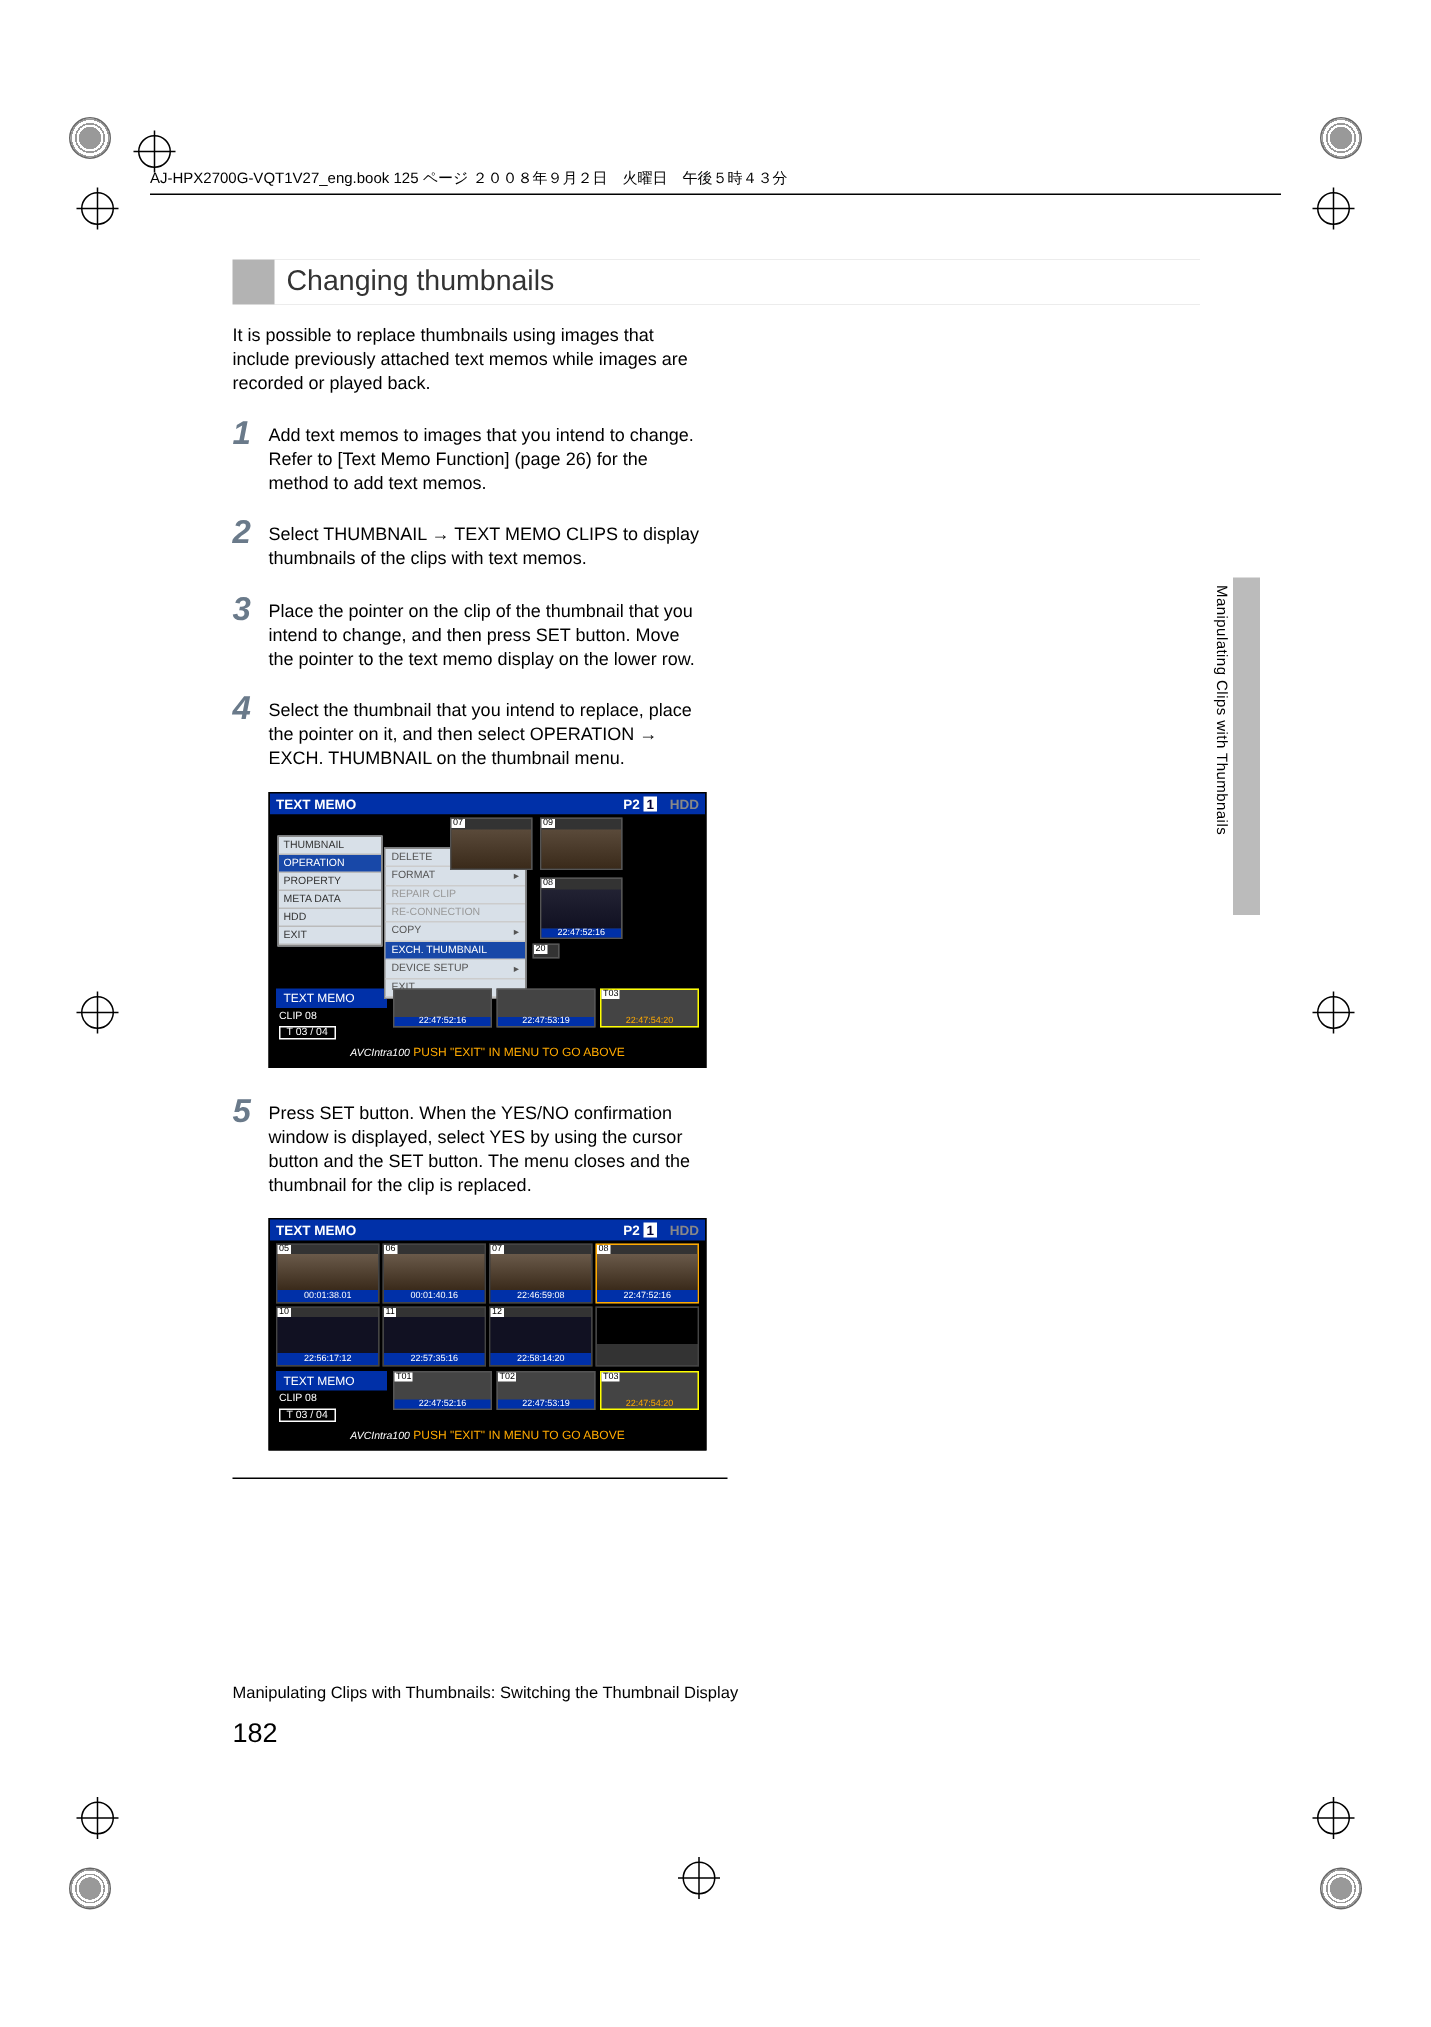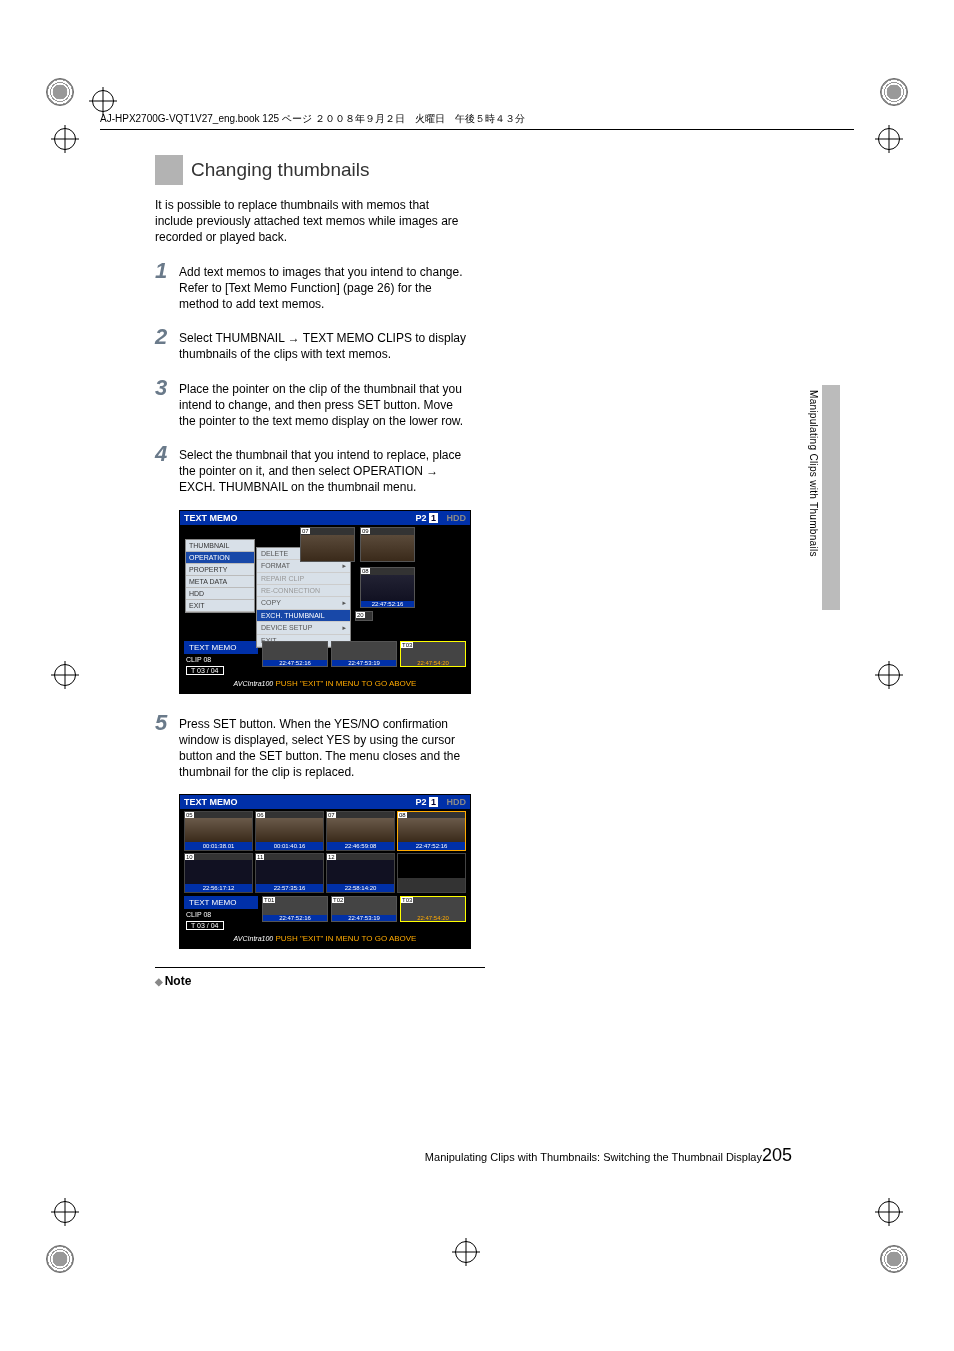--- a/index.html
+++ b/index.html
@@ -33,21 +33,21 @@
   .reg-mark::before { left: 50%; top: -4px; bottom: -4px; width: 1px; transform: translateX(-50%); }
   .reg-mark::after { top: 50%; left: -4px; right: -4px; height: 1px; transform: translateY(-50%); }
   .top-header-line {
     position: absolute;
     top: 112px; left: 100px; right: 100px;
     font-size: 10px; color: #000;
   }
   .top-header-line .line { border-top: 1px solid #000; margin-top: 3px; }
   .page {
     position: absolute;
-    top: 155px;
+    top: 173px;
     left: 155px;
     width: 645px;
   }
   .section-title-bar {
     background: #b3b3b3;
     padding: 0;
     display: flex;
     align-items: stretch;
     height: 30px;
   }
@@ -160,23 +160,24 @@
     font-size: 10px;
     color: #000;
     letter-spacing: 0.3px;
   }
   .footer {
     position: absolute;
     bottom: 185px;
     right: 162px;
     left: 155px;
     display: flex;
-    justify-content: flex-end;
     align-items: baseline;
     font-size: 11px;
+    gap: 10px;
+    flex-direction: column;
   }
   .footer .pn { font-size: 18px; }
 </style>
 </head>
 <body>
 
 <div class="crop-mark" style="top:78px;left:46px">
     <div class="crop-circle"></div>
   </div>
 <div class="crop-mark" style="top:78px;right:46px">
@@ -216,21 +217,21 @@
 <div class="top-header-line">
   <span>AJ-HPX2700G-VQT1V27_eng.book  125 ページ  ２００８年９月２日　火曜日　午後５時４３分</span>
   <div class="line"></div>
 </div>
 
 <div class="page">
   <div class="section-title-bar">
     <div class="section-title-inner">Changing thumbnails</div>
   </div>
 
-  <div class="intro">It is possible to replace thumbnails with memos that include previously attached text memos while images are recorded or played back.</div>
+  <div class="intro">It is possible to replace thumbnails using images that include previously attached text memos while images are recorded or played back.</div>
 
   <div class="steps">
     <div class="step">
       <div class="step-num">1</div>
       <div class="step-text">Add text memos to images that you intend to change. Refer to [Text Memo Function] (page 26) for the method to add text memos.</div>
     </div>
     <div class="step">
       <div class="step-num">2</div>
       <div class="step-text">Select THUMBNAIL → TEXT MEMO CLIPS to display thumbnails of the clips with text memos.</div>
     </div>
@@ -382,24 +383,23 @@
           </div>
       </div>
     </div>
     <div class="ss-footer">
       <span class="logo">AVCIntra100</span>
       <span style="color:#fa0">PUSH "EXIT" IN MENU TO GO ABOVE</span>
     </div>
   </div>
 
   <hr class="note-hr">
-  <div class="note-head">Note</div>
 </div>
 
 <div class="side-tab">
   <div class="gray-strip"></div>
   <div class="text">Manipulating Clips with Thumbnails</div>
 </div>
 
 <div class="footer">
   <span>Manipulating Clips with Thumbnails: Switching the Thumbnail Display</span>
-  <span class="pn">205</span>
+  <span class="pn">182</span>
 </div>
 
 </body></html>

